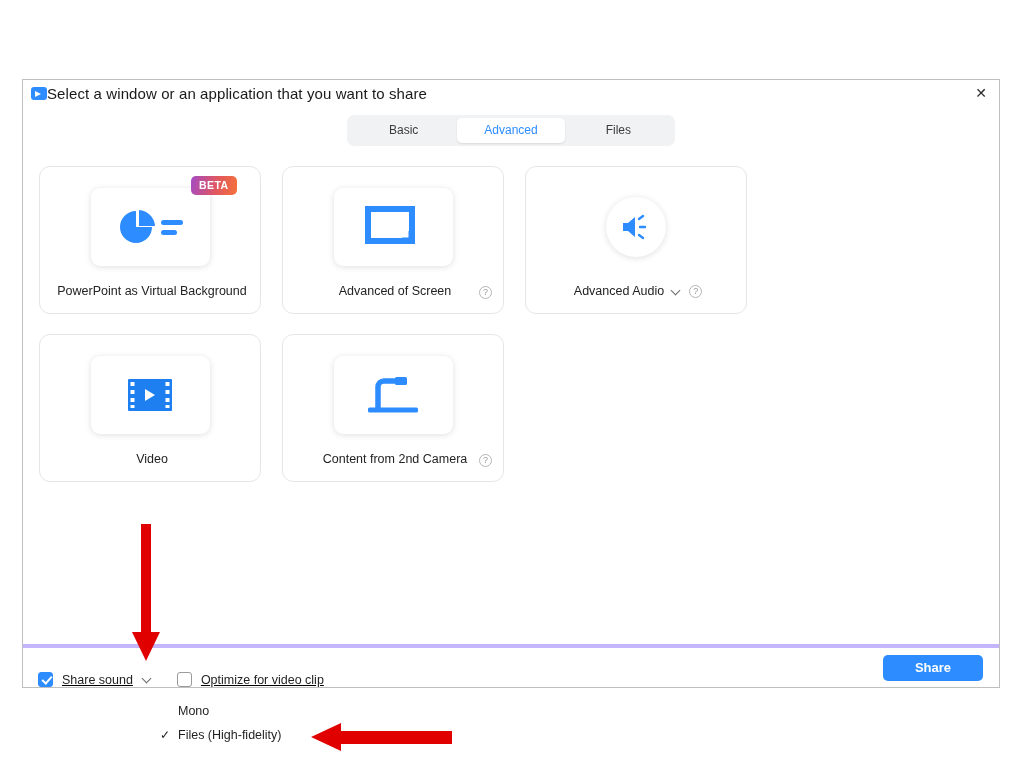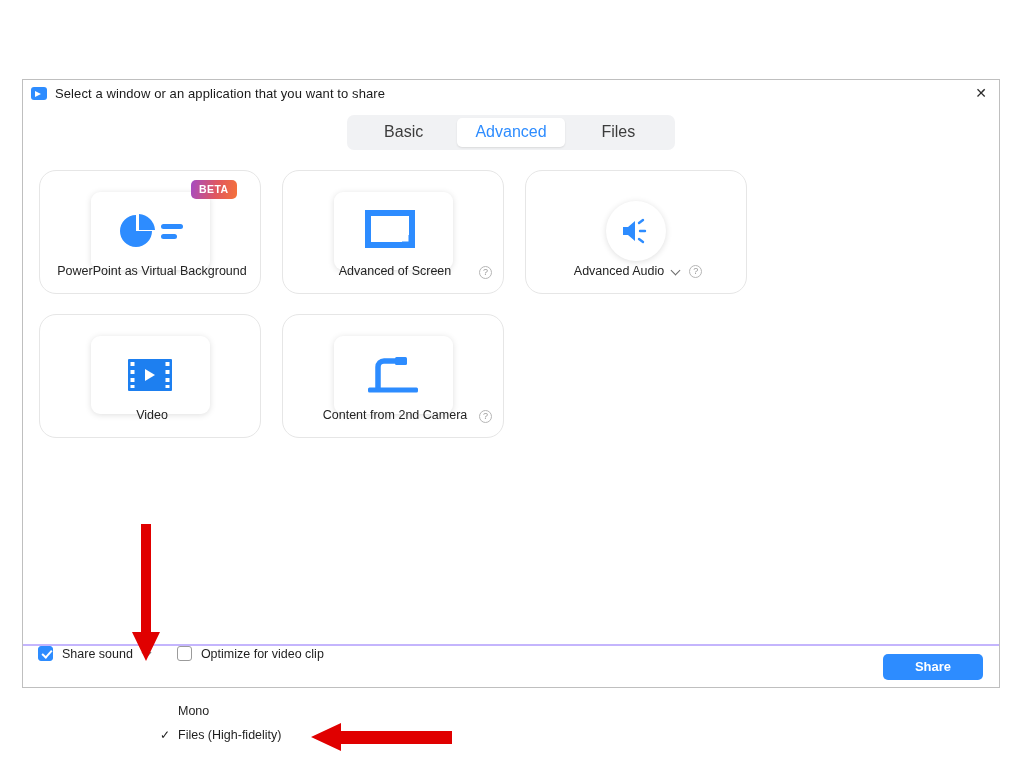--- a/index.html
+++ b/index.html
@@ -39,22 +39,21 @@
   .zoom-logo::after {
     content: "";
     position: absolute;
     left: 3.5px; top: 3.5px;
     width: 0; height: 0;
     border-left: 6px solid #ffffff;
     border-top: 3px solid transparent;
     border-bottom: 3px solid transparent;
   }
   .title-text {
-    margin-left: 8px;
-    font-size: 13px;
+    font-size: 15px;
     color: #1a1a1a;
     letter-spacing: 0.1px;
     white-space: nowrap;
   }
   .close-btn {
     position: absolute;
     right: 6px; top: 2px;
     width: 24px; height: 22px;
     display: flex; align-items: center; justify-content: center;
     color: #2b2b2b;
@@ -72,21 +71,21 @@
   .tabbar {
     display: flex;
     background: #f1f2f4;
     border-radius: 7px;
     padding: 3px;
     width: 328px;
   }
   .tab {
     flex: 1;
     text-align: center;
-    font-size: 16px;
+    font-size: 12px;
     color: #3c3c3c;
     padding: 5px 0 6px;
     border-radius: 5px;
     cursor: pointer;
     white-space: nowrap;
   }
   .tab.active {
     background: #ffffff;
     color: #2d8cff;
     font-weight: normal;
@@ -97,24 +96,24 @@
   .grid {
     flex: 1 1 auto;
     padding: 20px 16px 0 16px;
     display: flex;
     flex-wrap: wrap;
     align-content: flex-start;
     gap: 20px 21px;
     overflow: hidden;
   }
   .card {
-    width: 222px; height: 124px;
+    width: 222px; height: 148px;
     background: #ffffff;
     border: 1px solid #e6e6e6;
-    border-radius: 17px;
+    border-radius: 11px;
     position: relative;
     display: flex;
     flex-direction: column;
     align-items: center;
     cursor: pointer;
   }
   .icon-tile {
     margin-top: 21px;
     width: 119px; height: 78px;
     background: #ffffff;
@@ -175,24 +174,25 @@
     font-size: 10.5px;
     font-weight: bold;
     letter-spacing: .4px;
     padding: 3px 8px 4px;
     border-radius: 5px;
   }
 
   
   .footer {
     flex: 0 0 43px;
-    border-top: 2px solid #c4b5fd;
-    display: flex; align-items: flex-start;
+    border-top: 4px solid #c4b5fd;
+    display: flex; align-items: flex-end;
     padding: 0 16px 0 15px;
     position: relative;
+    text-decoration: underline;
   }
   .chk-group { display: flex; align-items: center; gap: 9px; }
   .chk {
     width: 15px; height: 15px;
     border-radius: 3px;
     border: 1.4px solid #9b9b9b;
     background: #ffffff;
     position: relative;
     cursor: pointer;
     flex: 0 0 auto;

